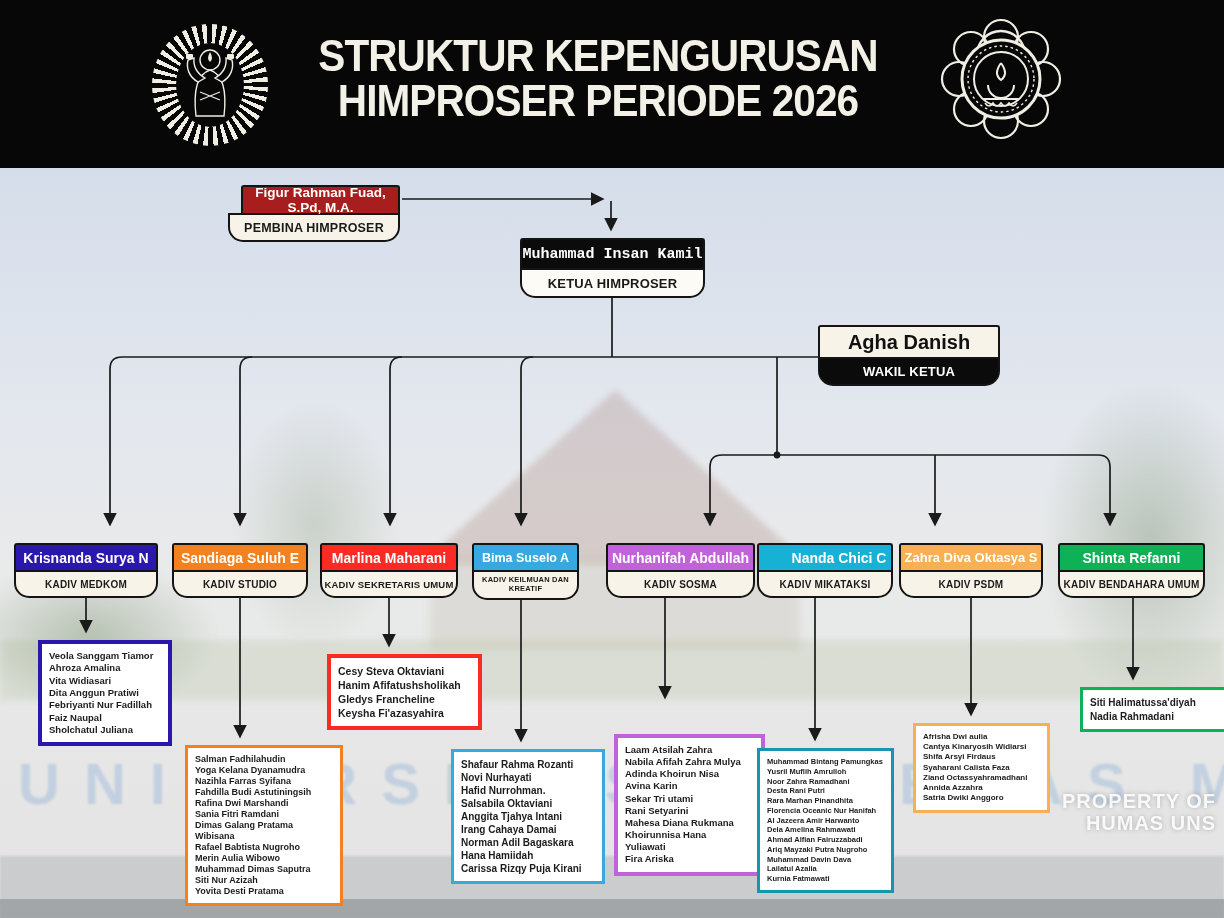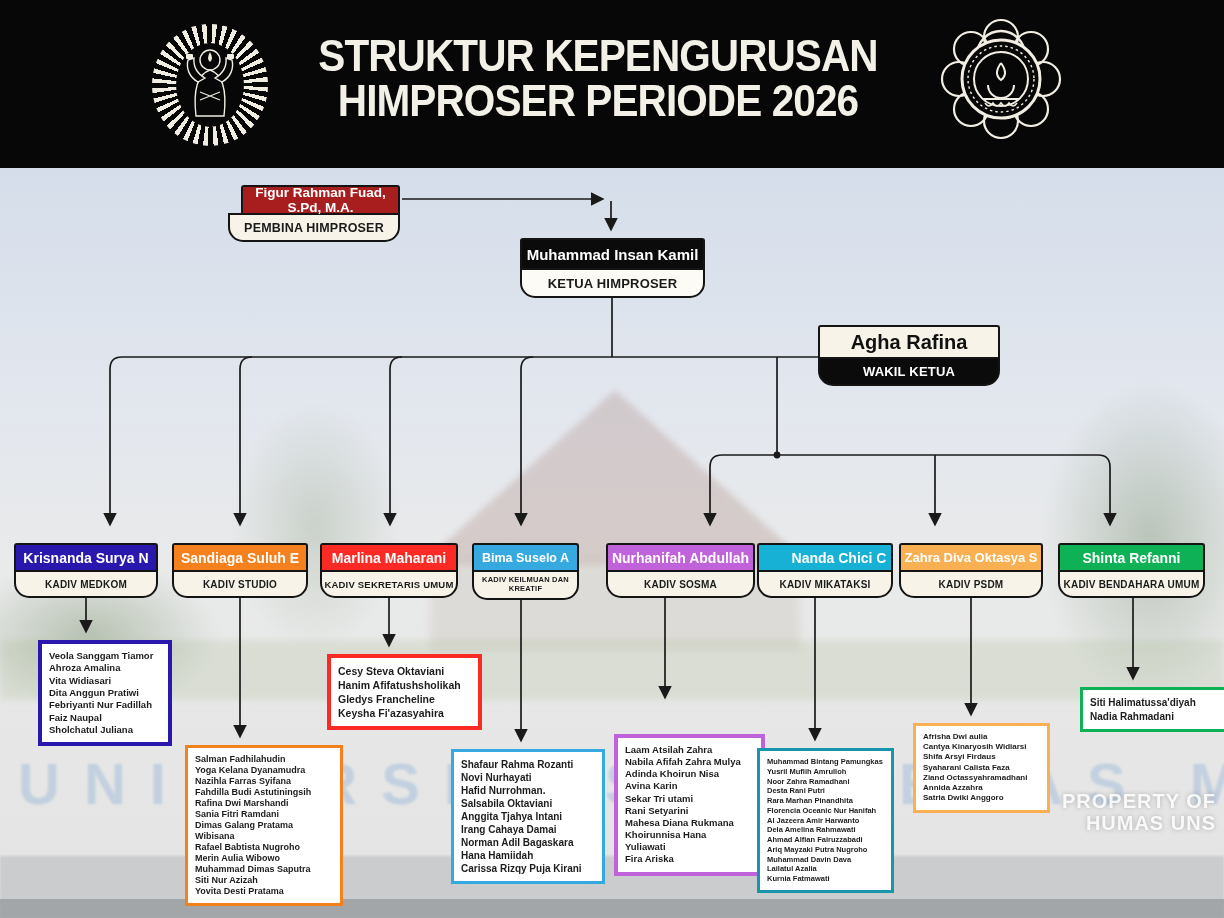--- a/index.html
+++ b/index.html
@@ -179,25 +179,25 @@
       <path d="M1133,598 L1133,678" marker-end="url(#arw)"></path>
     </g>
     <circle cx="777" cy="455" r="3.4" fill="#1a1a1a"></circle>
   </svg>
 
   <div class="flag pembina">
     <div class="flag-name" style="background-color: rgb(168, 30, 30); margin-left: 13px;">Figur Rahman Fuad, S.Pd, M.A.</div>
     <div class="flag-role">PEMBINA HIMPROSER</div>
   </div>
   <div class="flag ketua">
-    <div class="flag-name" style="background-color: rgb(11, 11, 11);">Muhammad Insan Kamil</div>
+    <div class="flag-name" style="background-color: rgb(11, 11, 11); font-family: Liberation Mono, monospace;">Muhammad Insan Kamil</div>
     <div class="flag-role">KETUA HIMPROSER</div>
   </div>
   <div class="flag wakil">
-    <div class="flag-name" style="background-color: rgb(247, 243, 232);">Agha Rafina</div>
+    <div class="flag-name" style="background-color: rgb(247, 243, 232);">Agha Danish</div>
     <div class="flag-role">WAKIL KETUA</div>
   </div>
 
   <div class="flag kadiv d1">
     <div class="flag-name" style="background-color: rgb(42, 24, 174);">Krisnanda Surya N</div>
     <div class="flag-role">KADIV MEDKOM</div>
   </div>
   <div class="flag kadiv d3">
     <div class="flag-name" style="background-color: rgb(251, 42, 37);">Marlina Maharani</div>
     <div class="flag-role">KADIV SEKRETARIS UMUM</div>

